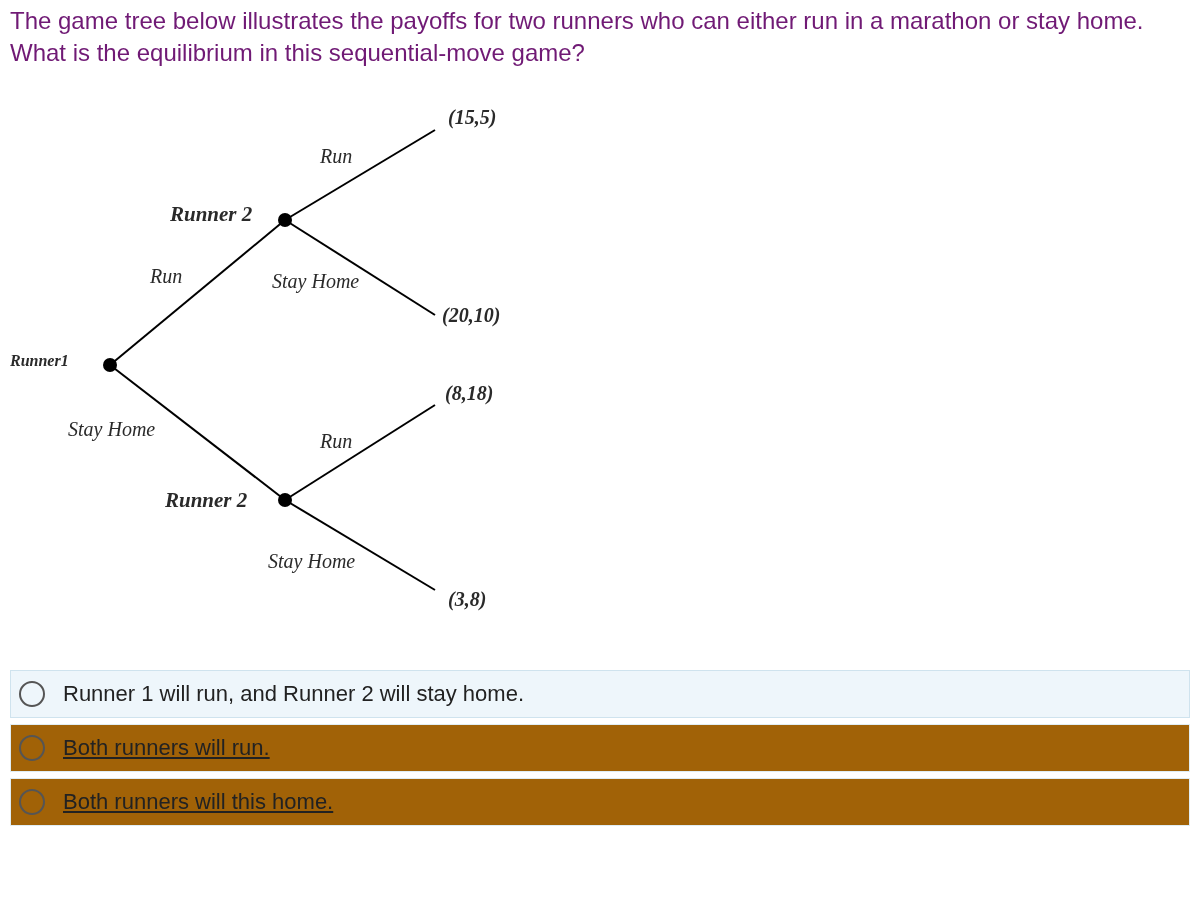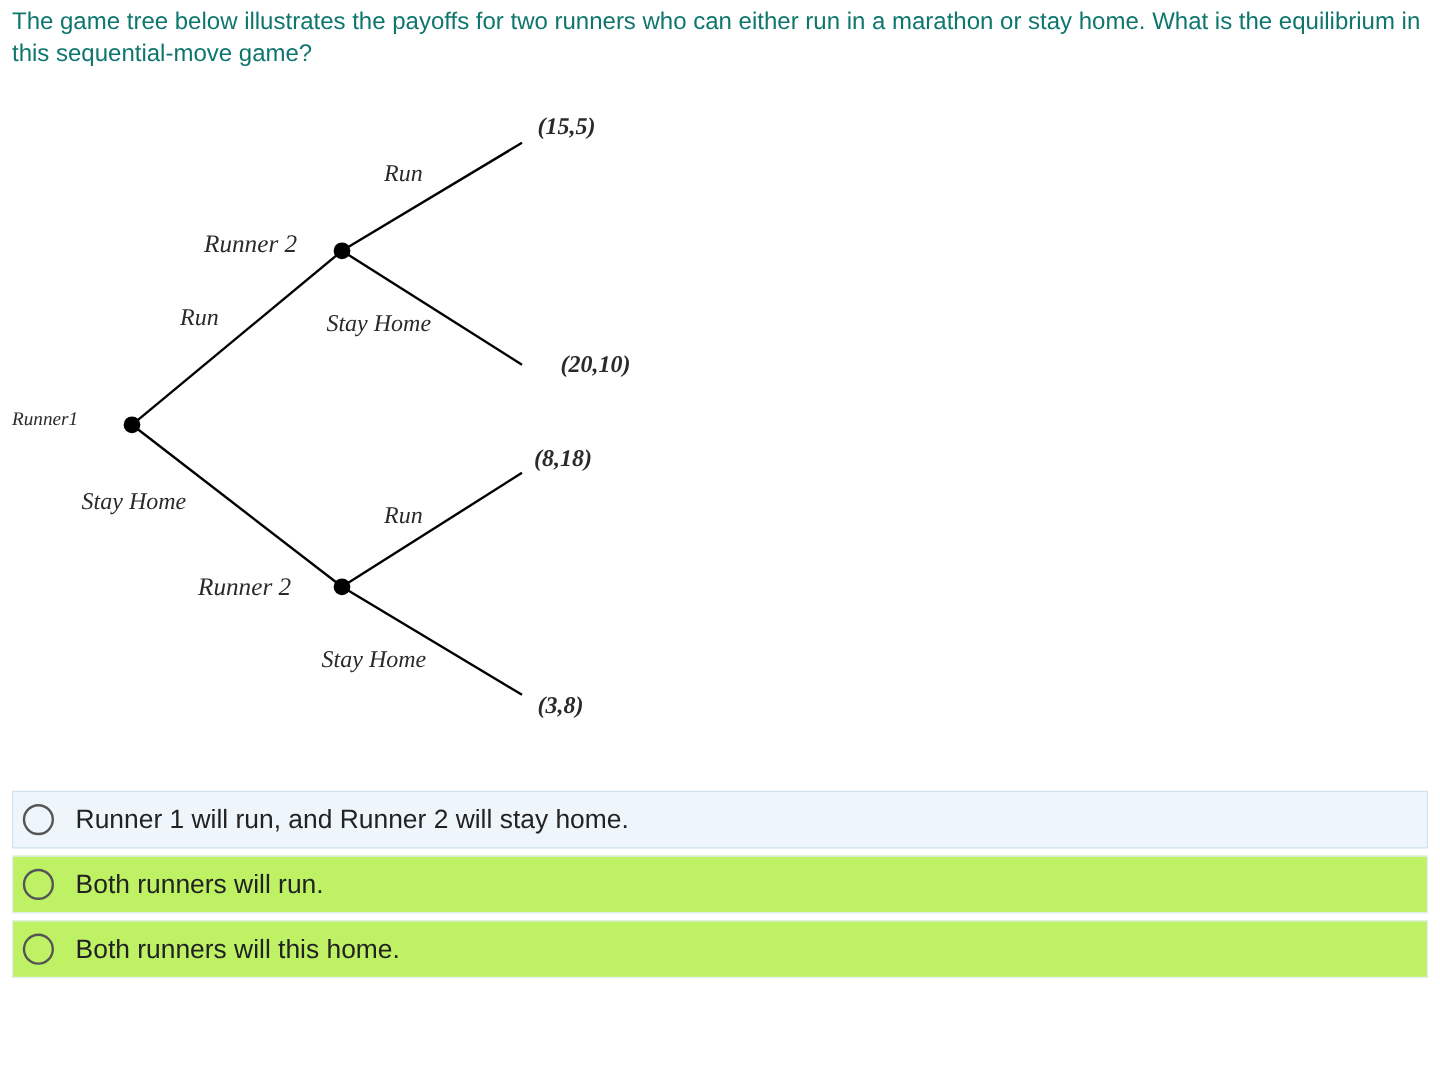--- a/index.html
+++ b/index.html
@@ -5,41 +5,41 @@
   body {
     margin: 0;
     padding: 5px 10px;
     font-family: "Segoe UI", Arial, sans-serif;
     background: #fff;
     color: #2a2a2a;
     width: 1200px;
     box-sizing: border-box;
   }
   .question {
-    font-size: 20px;
+    font-size: 24px;
     line-height: 1.35;
-    color: #0f766e;
+    color: #701a75;
     margin-bottom: 20px;
   }
   .diagram {
     position: relative;
     width: 580px;
     height: 540px;
     margin: 10px 0 40px 0;
   }
   .diagram svg {
     position: absolute;
     top: 0; left: 0;
   }
   .lbl {
     position: absolute;
     font-family: "Times New Roman", serif;
     white-space: nowrap;
   }
-  .bold { font-weight: normal; }
+  .bold { font-weight: bold; }
   .italic { font-style: italic; }
   .payoff {
     font-family: "Times New Roman", serif;
     font-weight: bold;
     font-style: italic;
     font-size: 20px;
   }
   .options {
     margin-top: 10px;
     border-radius: 14px;
@@ -48,22 +48,23 @@
     display: flex;
     align-items: center;
     padding: 10px 8px;
     border: 1px solid #cfe3ee;
     background: #eef6fb;
     margin-bottom: 6px;
     font-size: 22px;
     color: #222;
   }
   .option.alt {
-    background: #bef264;
+    background: #a16207;
     border-color: #e0edf4;
+    text-decoration: underline;
   }
   .radio {
     width: 26px;
     height: 26px;
     border: 2.5px solid #555;
     border-radius: 50%;
     margin-right: 18px;
     flex-shrink: 0;
     box-sizing: border-box;
   }
@@ -99,21 +100,21 @@
 
   <div class="lbl bold italic" style="left:160px; top:112px; font-size:21px;">Runner 2</div>
   <div class="lbl bold italic" style="left:155px; top:398px; font-size:21px;">Runner 2</div>
 
   <div class="lbl italic" style="left:310px; top:55px; font-size:20px;">Run</div>
   <div class="lbl italic" style="left:262px; top:180px; font-size:20px;">Stay Home</div>
   <div class="lbl italic" style="left:310px; top:340px; font-size:20px;">Run</div>
   <div class="lbl italic" style="left:258px; top:460px; font-size:20px;">Stay Home</div>
 
   <div class="lbl payoff" style="left:438px; top:16px;">(15,5)</div>
-  <div class="lbl payoff" style="left:457px; top:214px;">(20,10)</div>
+  <div class="lbl payoff" style="left:432px; top:214px;">(20,10)</div>
   <div class="lbl payoff" style="left:435px; top:292px;text-align:right;">(8,18)</div>
   <div class="lbl payoff" style="left:438px; top:498px;">(3,8)</div>
 </div>
 
 <div class="options">
   <div class="option">
     <span class="radio"></span>
     <span>Runner 1 will run, and Runner 2 will stay home.</span>
   </div>
   <div class="option alt">

